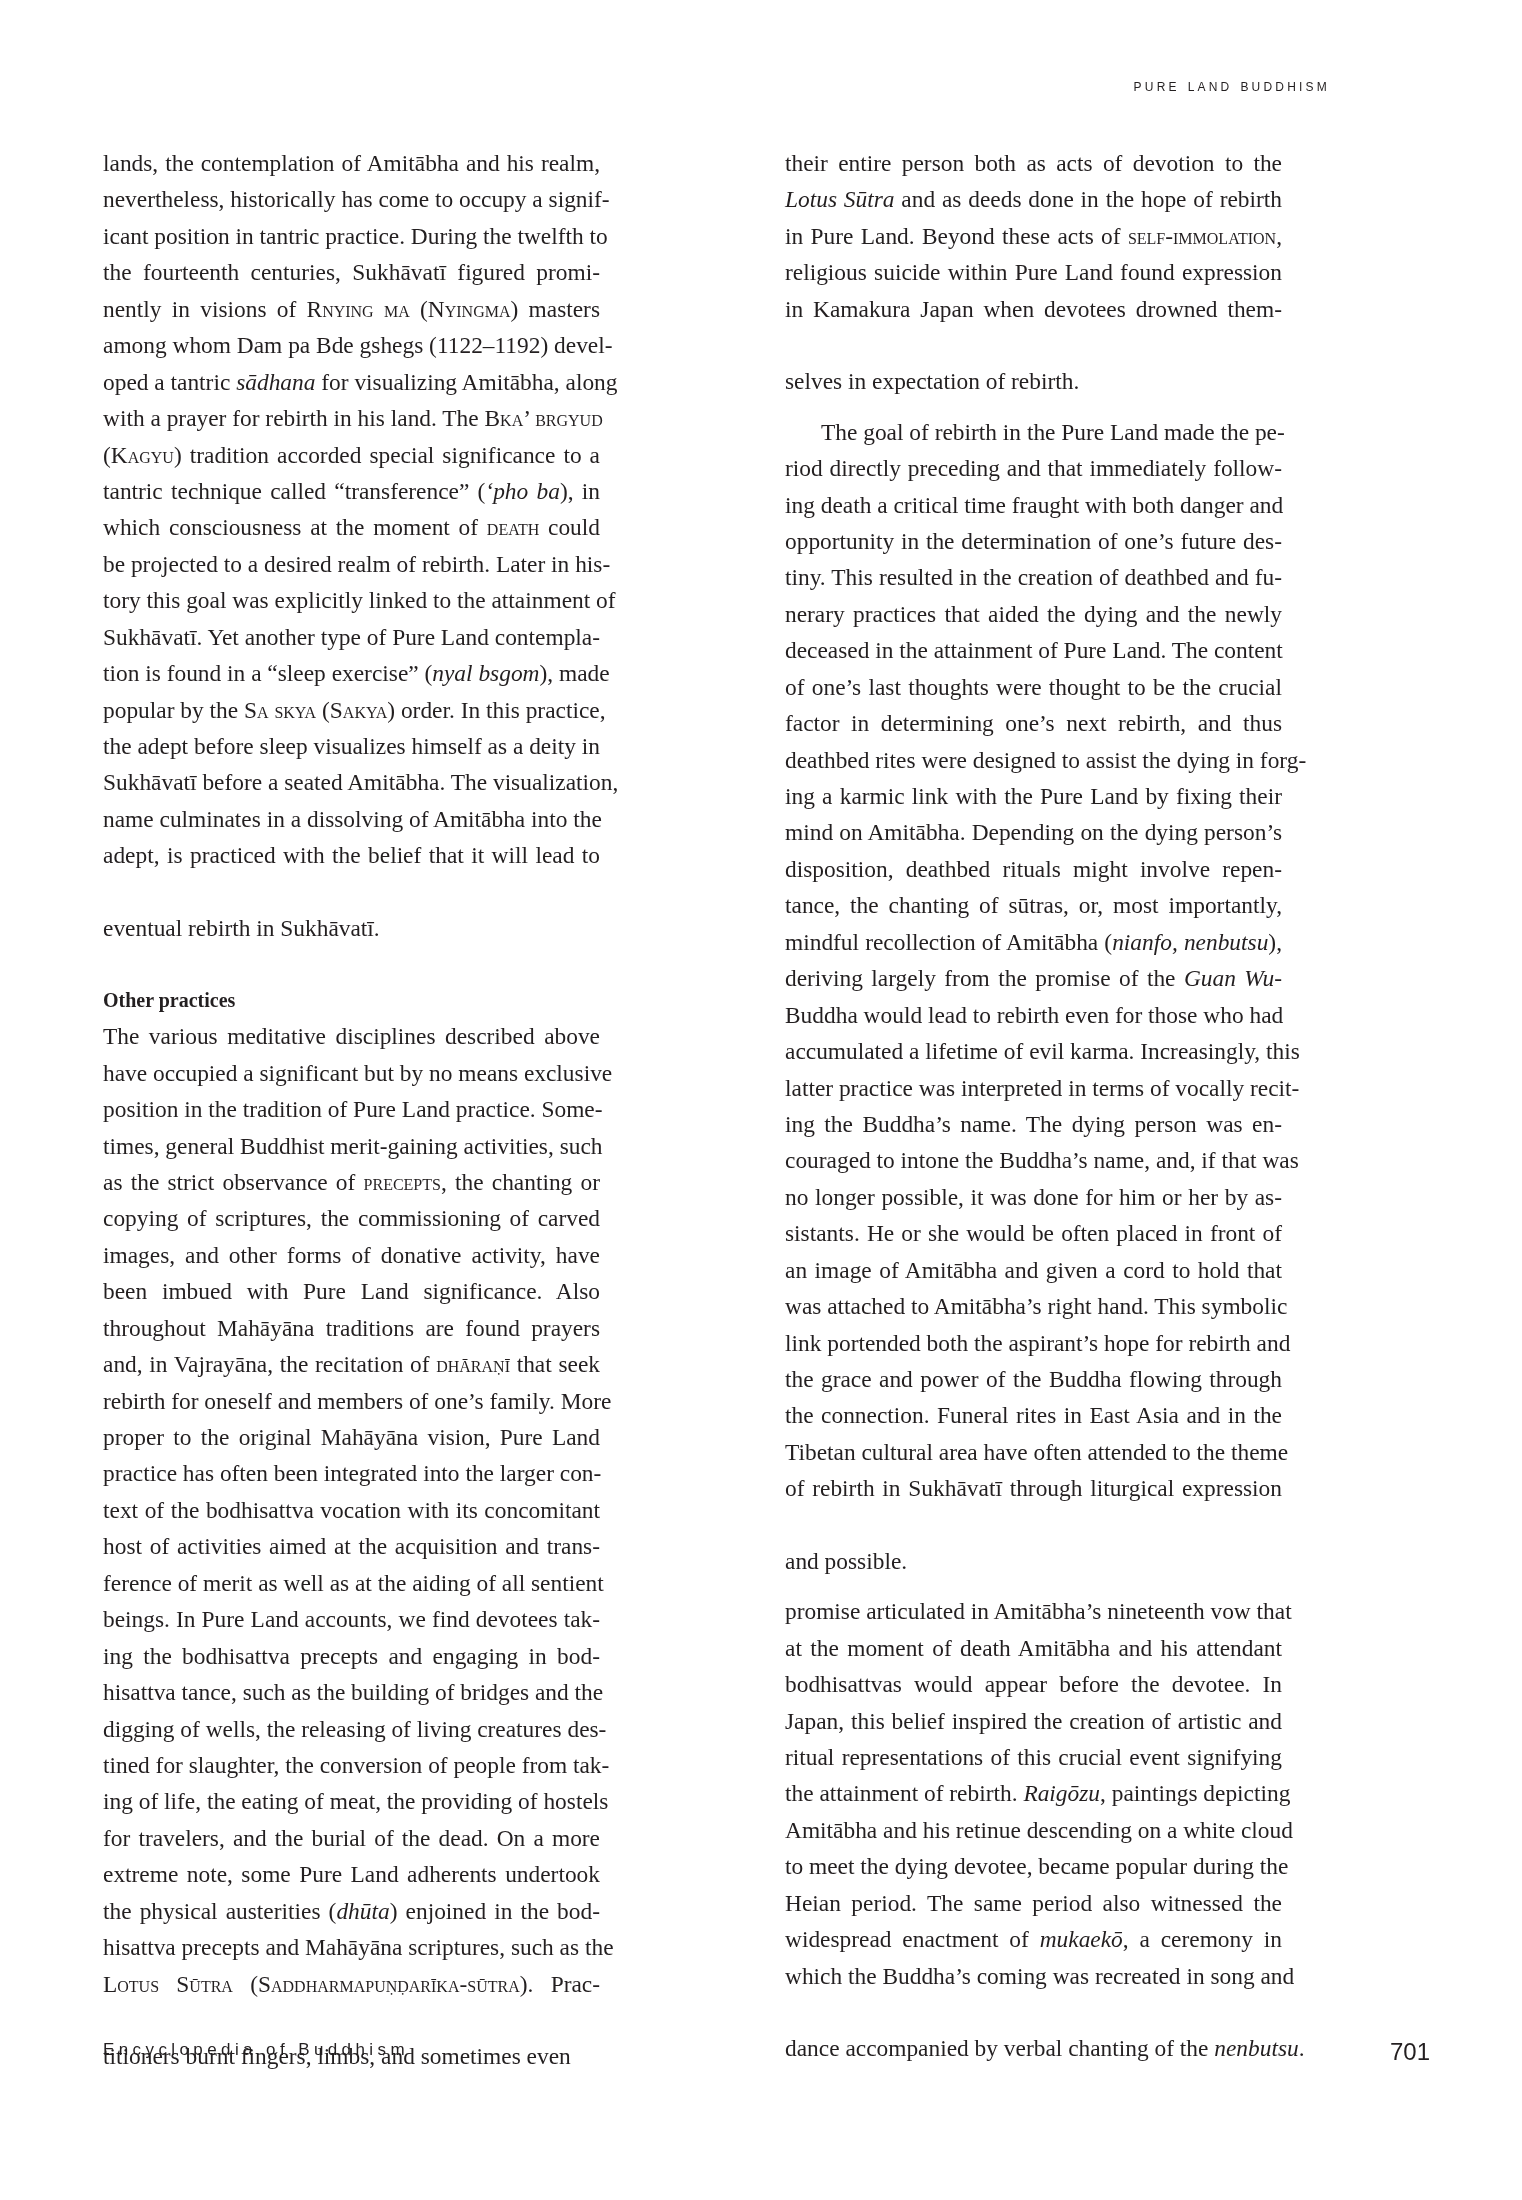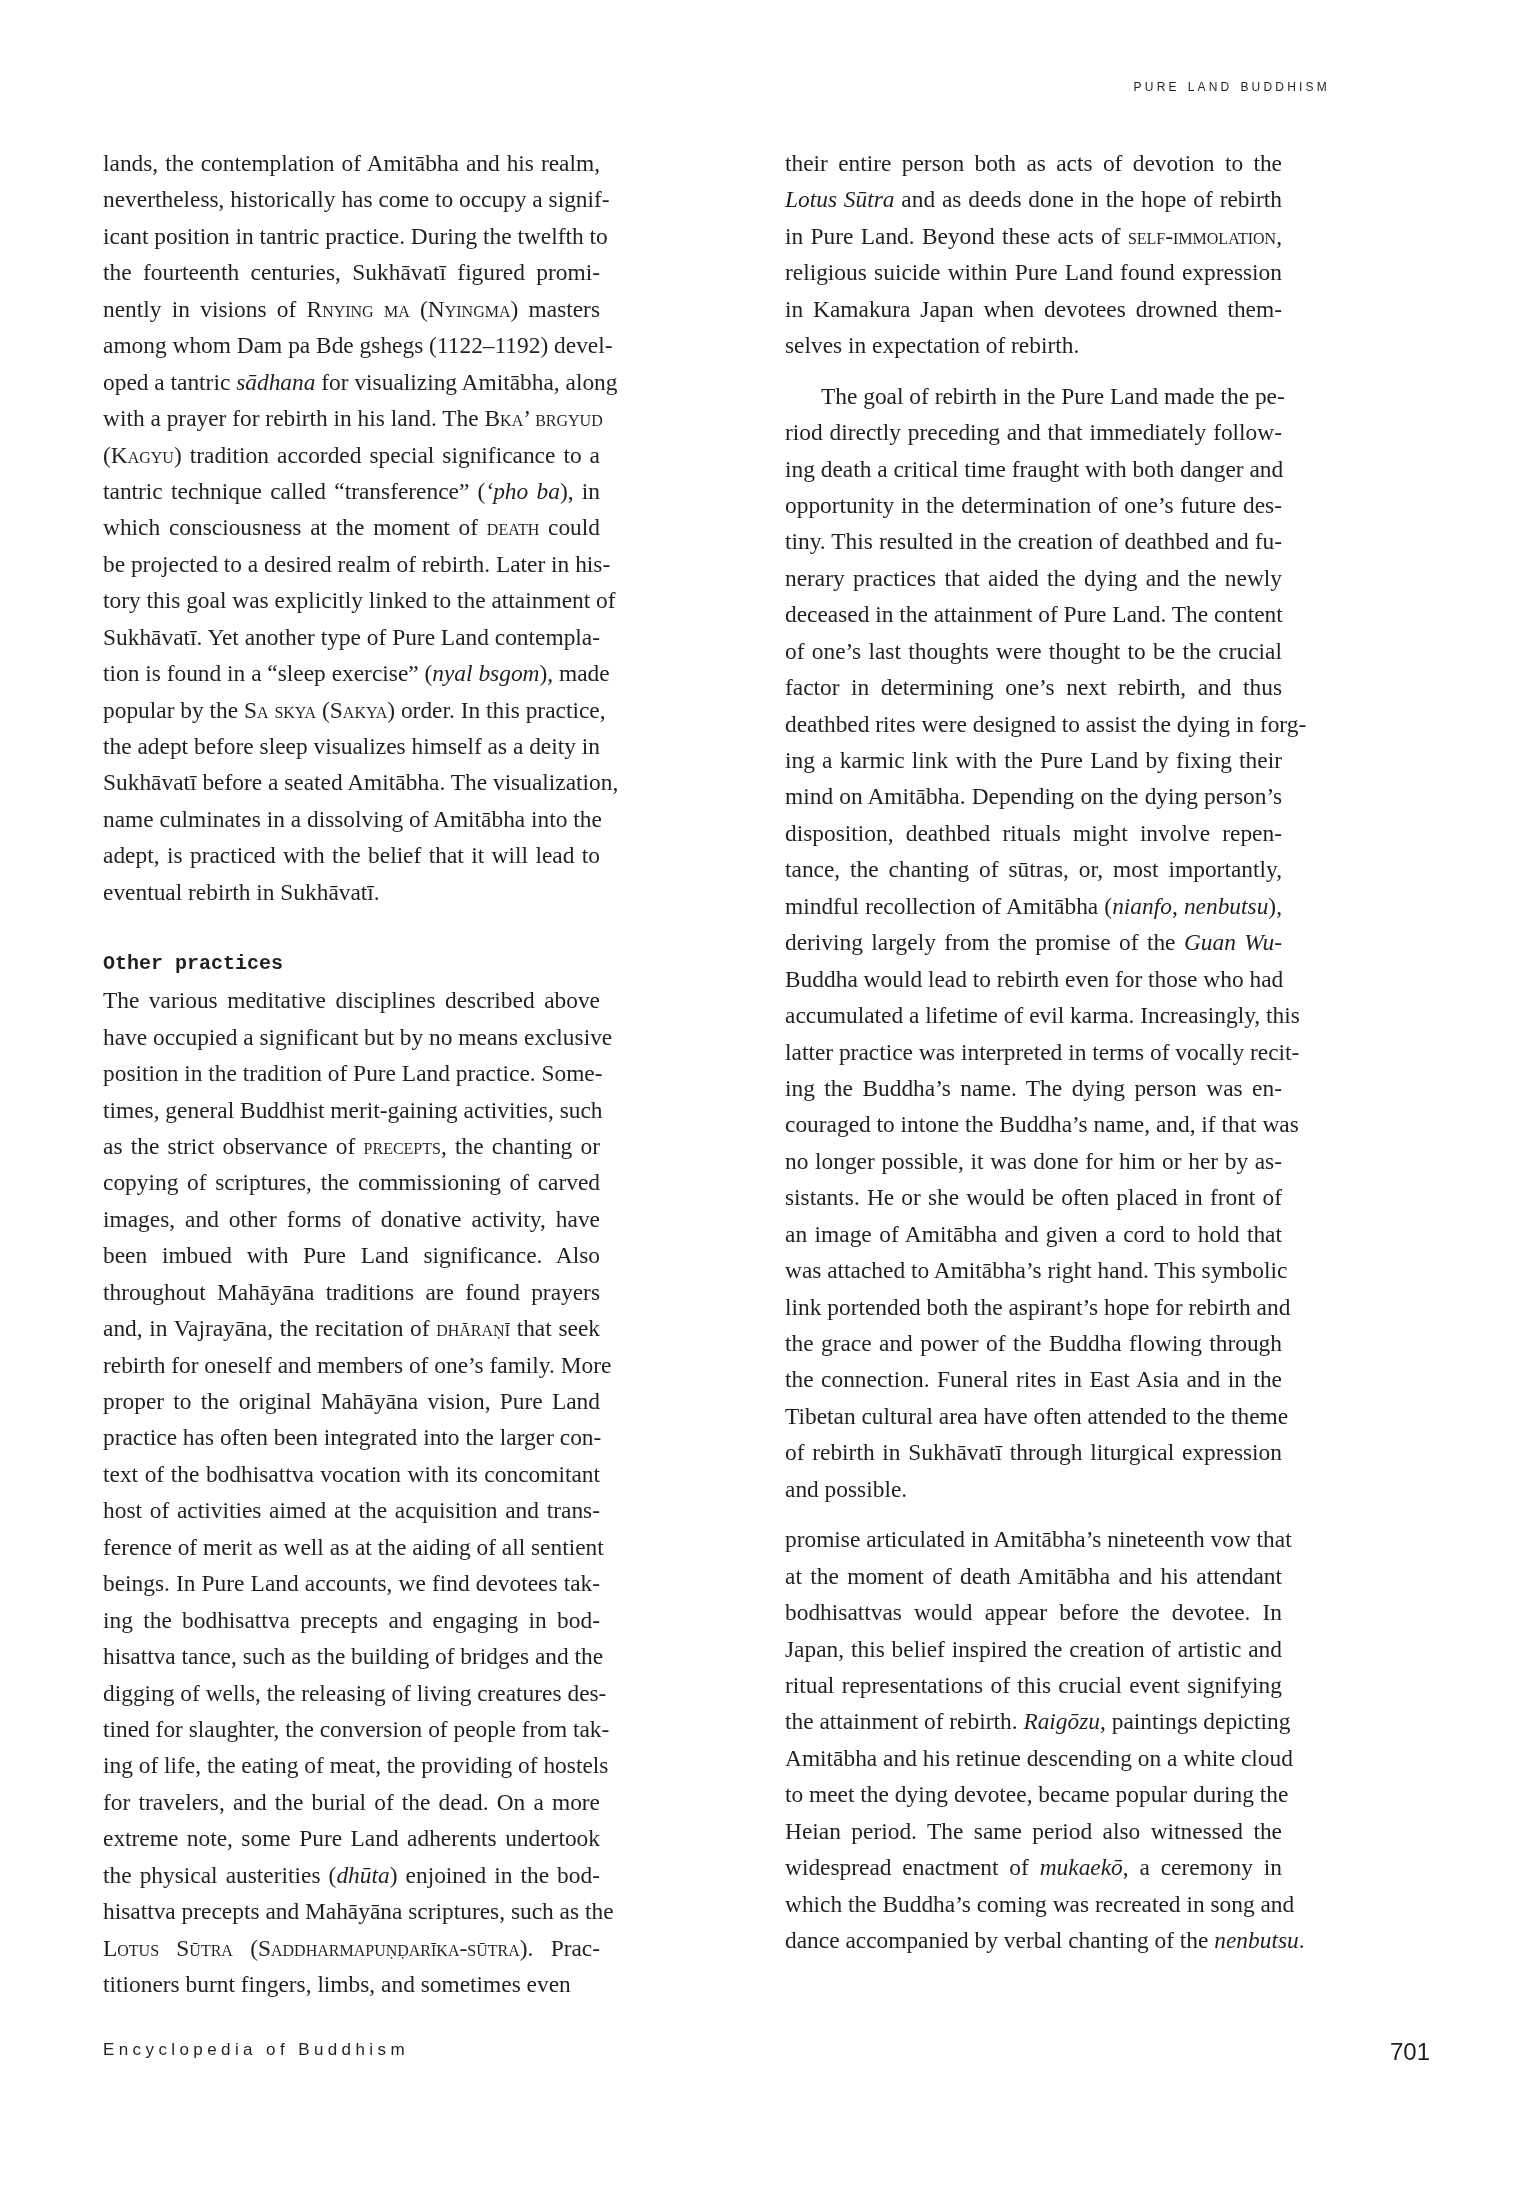--- a/index.html
+++ b/index.html
@@ -8,25 +8,25 @@
   .running-head {
     position: absolute; top: 76px; right: 94px;
     font-family: "Liberation Sans", sans-serif; font-size: 17px; letter-spacing: 3.2px;
     color: #231f20; font-variant: small-caps; text-transform: lowercase;
   }
   .col { position: absolute; top: 145px; width: 497px;
     font-family: "Liberation Serif", serif; font-size: 23.4px; line-height: 36.45px; color: #231f20; }
   .col-left { left: 103px; }
   .col-right { left: 785px; }
   .line { display: block; white-space: nowrap; text-align: justify; text-align-last: justify; height: 36.45px; overflow: visible; }
-  .line.last { text-align-last: left; }
+  .line.last { text-align-last: left; margin-top: 36px; }
   .indent { text-indent: 36px; }
   .para-gap { height: 14px; }
   .sec-gap { height: 36px; }
-  .heading { font-family: Liberation Mono, monospace; font-weight: bold; font-size: 20px; line-height: 36px; height: 36px; display:block; color:#231f20; }
+  .heading { font-family: Liberation Serif, serif; font-weight: bold; font-size: 20px; line-height: 36px; height: 36px; display:block; color:#231f20; }
   .sc { font-variant: small-caps; }
   i { font-style: italic; }
   .foot-left { position: absolute; top: 2040px; left: 103px;
     font-family: "Liberation Sans", sans-serif; font-size: 17px; letter-spacing: 4.4px; color: #231f20; }
   .foot-right { position: absolute; top: 2038px; left: 1390px;
     font-family: "Liberation Sans", sans-serif; font-size: 24px; color: #231f20; }
 </style>
 </head>
 <body>
 

